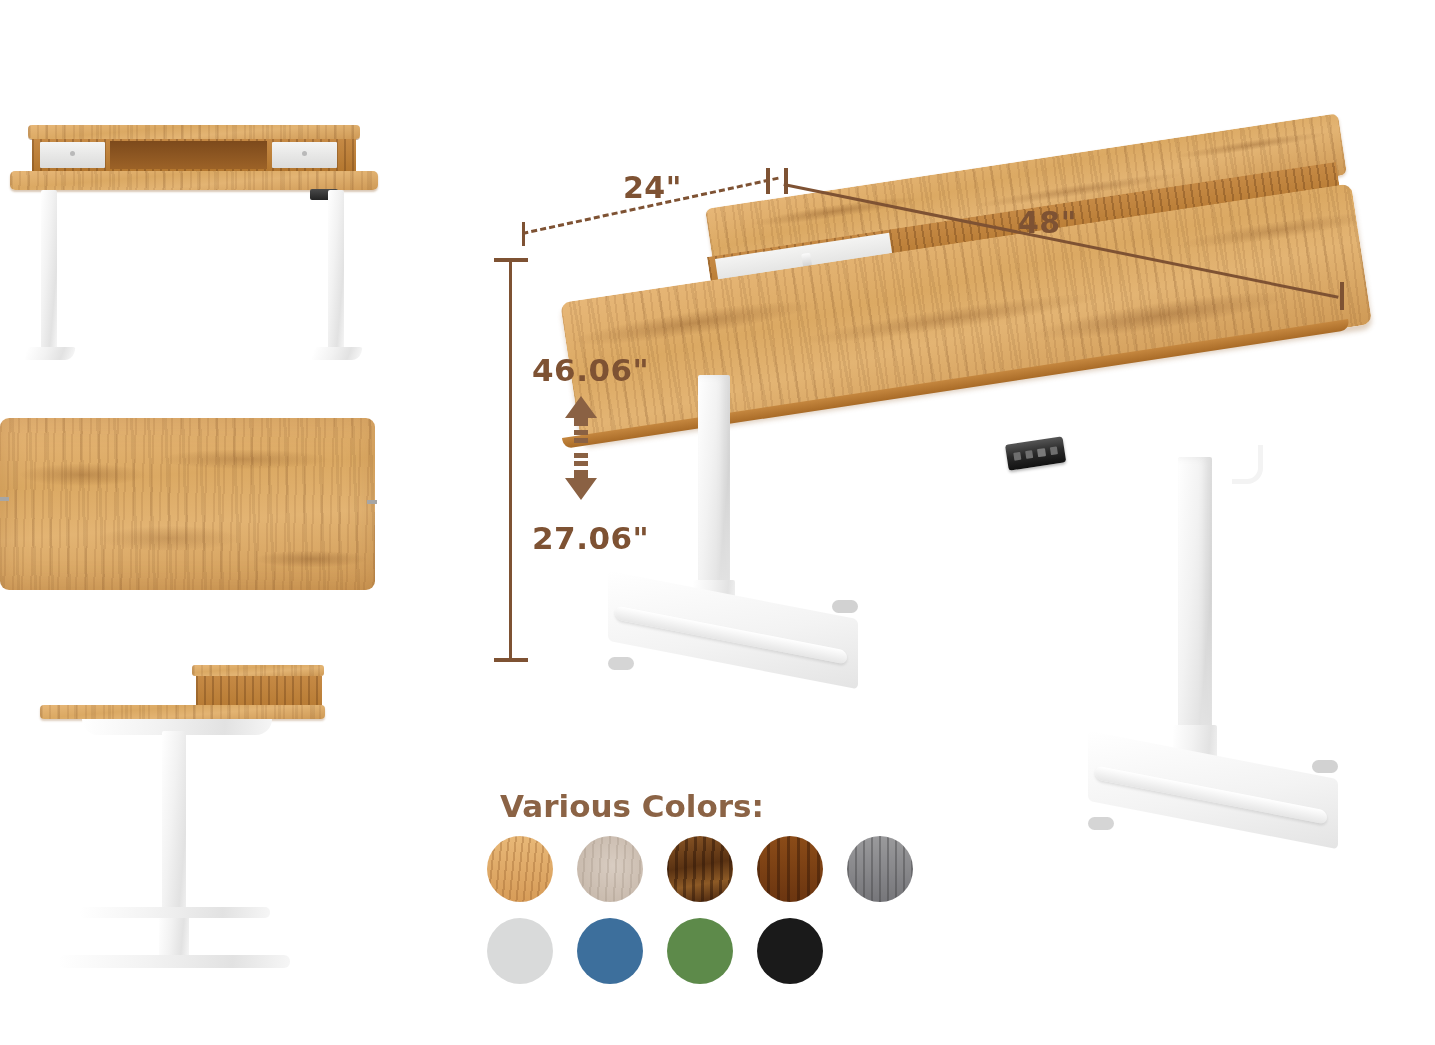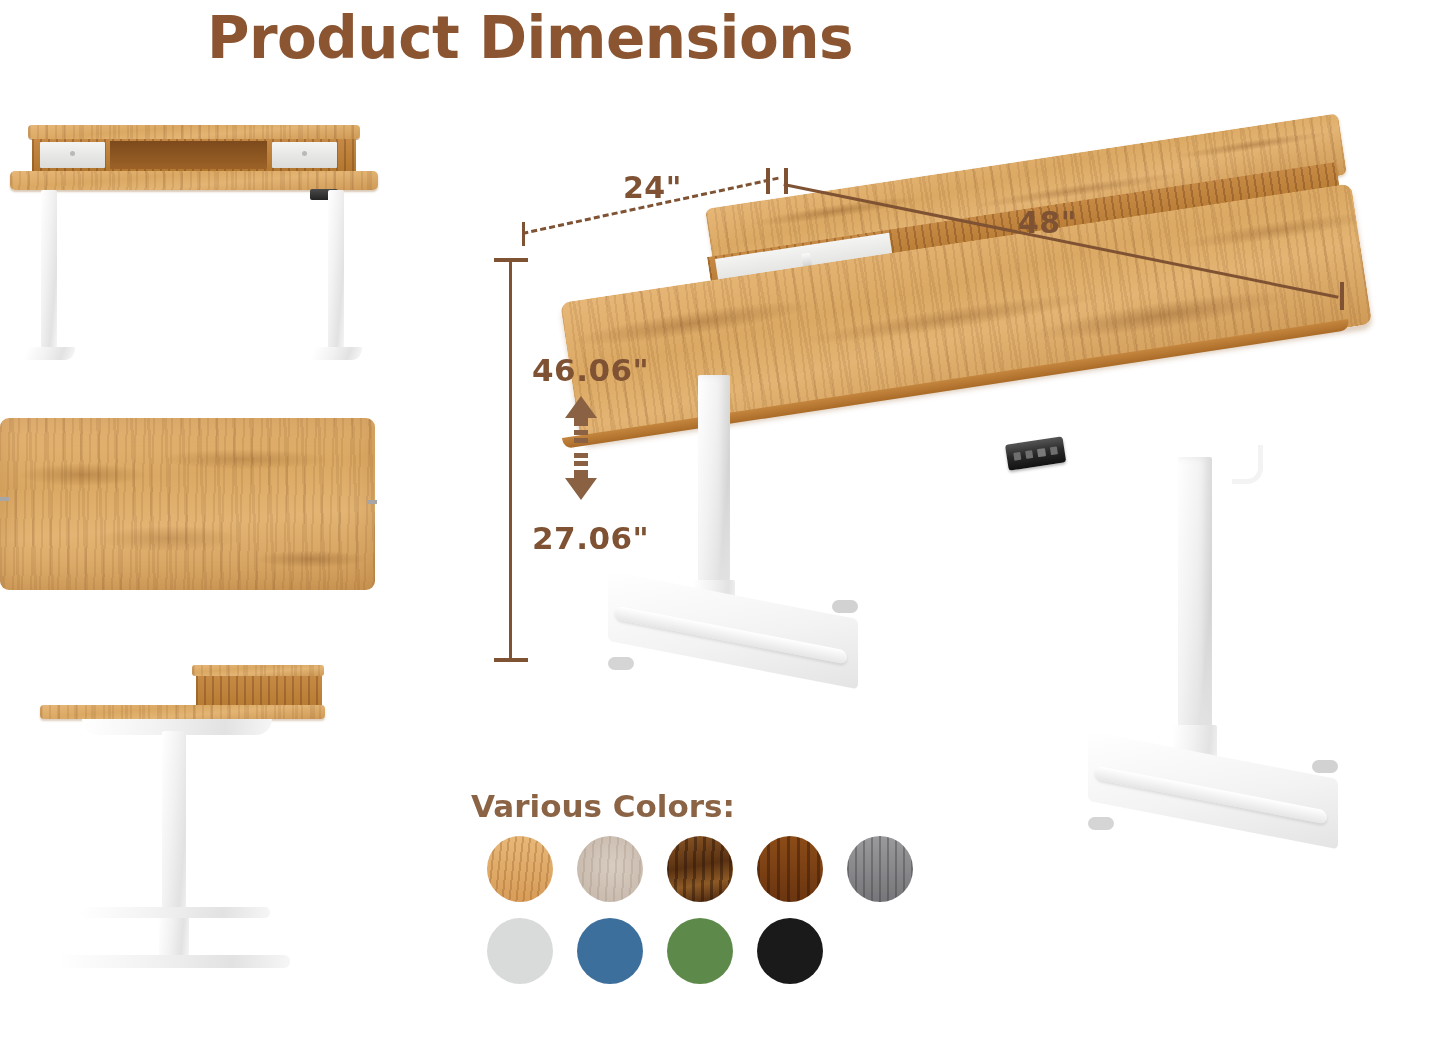--- a/index.html
+++ b/index.html
@@ -35,21 +35,21 @@
     background:
       repeating-linear-gradient(90deg,
         rgba(80,42,12,.28) 0px, rgba(80,42,12,.28) 2px,
         rgba(255,255,255,0) 2px, rgba(255,255,255,0) 8px),
       linear-gradient(180deg,#c68a45 0%,#b4772f 100%);
   }
   .metal{background:linear-gradient(95deg,#ffffff 0%,#f2f2f2 40%,#e2e2e2 75%,#f6f6f6 100%);}
   .drawer{background:linear-gradient(180deg,#f4f4f3 0%,#e6e6e5 55%,#dcdcdb 100%);}
 
   
-  #swatch-title{position:absolute;left:471px;top:788px;font-size:31px;
+  #swatch-title{position:absolute;left:500px;top:788px;font-size:31px;
      font-weight:bold;color:#8B6345;font-family:"DejaVu Sans",sans-serif;}
   .swatch-grid{position:absolute;left:487px;top:836px;width:390px;}
   .swatch-row{display:flex;gap:24px;margin-bottom:16px;}
   .swatch{width:66px;height:66px;border-radius:50%;flex:0 0 auto;}
 
   .sw-natural{background:
      repeating-linear-gradient(96deg,rgba(140,85,35,.30) 0 2px,rgba(0,0,0,0) 2px 7px),
      linear-gradient(180deg,#e8b878,#d79c58);}
   .sw-lightoak{background:
      repeating-linear-gradient(94deg,rgba(150,135,120,.26) 0 2px,rgba(0,0,0,0) 2px 8px),
@@ -69,21 +69,20 @@
   .sw-black{background:#1a1a1a;}
 
   #max-load{position:absolute;left:1106px;top:972px;font-size:26px;
      color:#8B6345;font-family:"DejaVu Sans",sans-serif;white-space:nowrap;}
 </style>
 </head>
 <body>
 
 <div class="stage">
 
-  <div id="page-title">Product Dimensions</div>
 
   <div class="abs" style="left:10px;top:125px;width:370px;height:260px;">
 
     <div class="abs wood" style="left:18px;top:0px;width:332px;height:14px;border-radius:4px;
                 box-shadow:0 1px 0 rgba(130,85,40,.5);"></div>
 
     <div class="abs wood-dark" style="left:22px;top:14px;width:324px;height:32px;"></div>
 
     <div class="abs" style="left:100px;top:16px;width:157px;height:28px;
                 background:linear-gradient(180deg,#7d4a1c,#9c6227);"></div>

